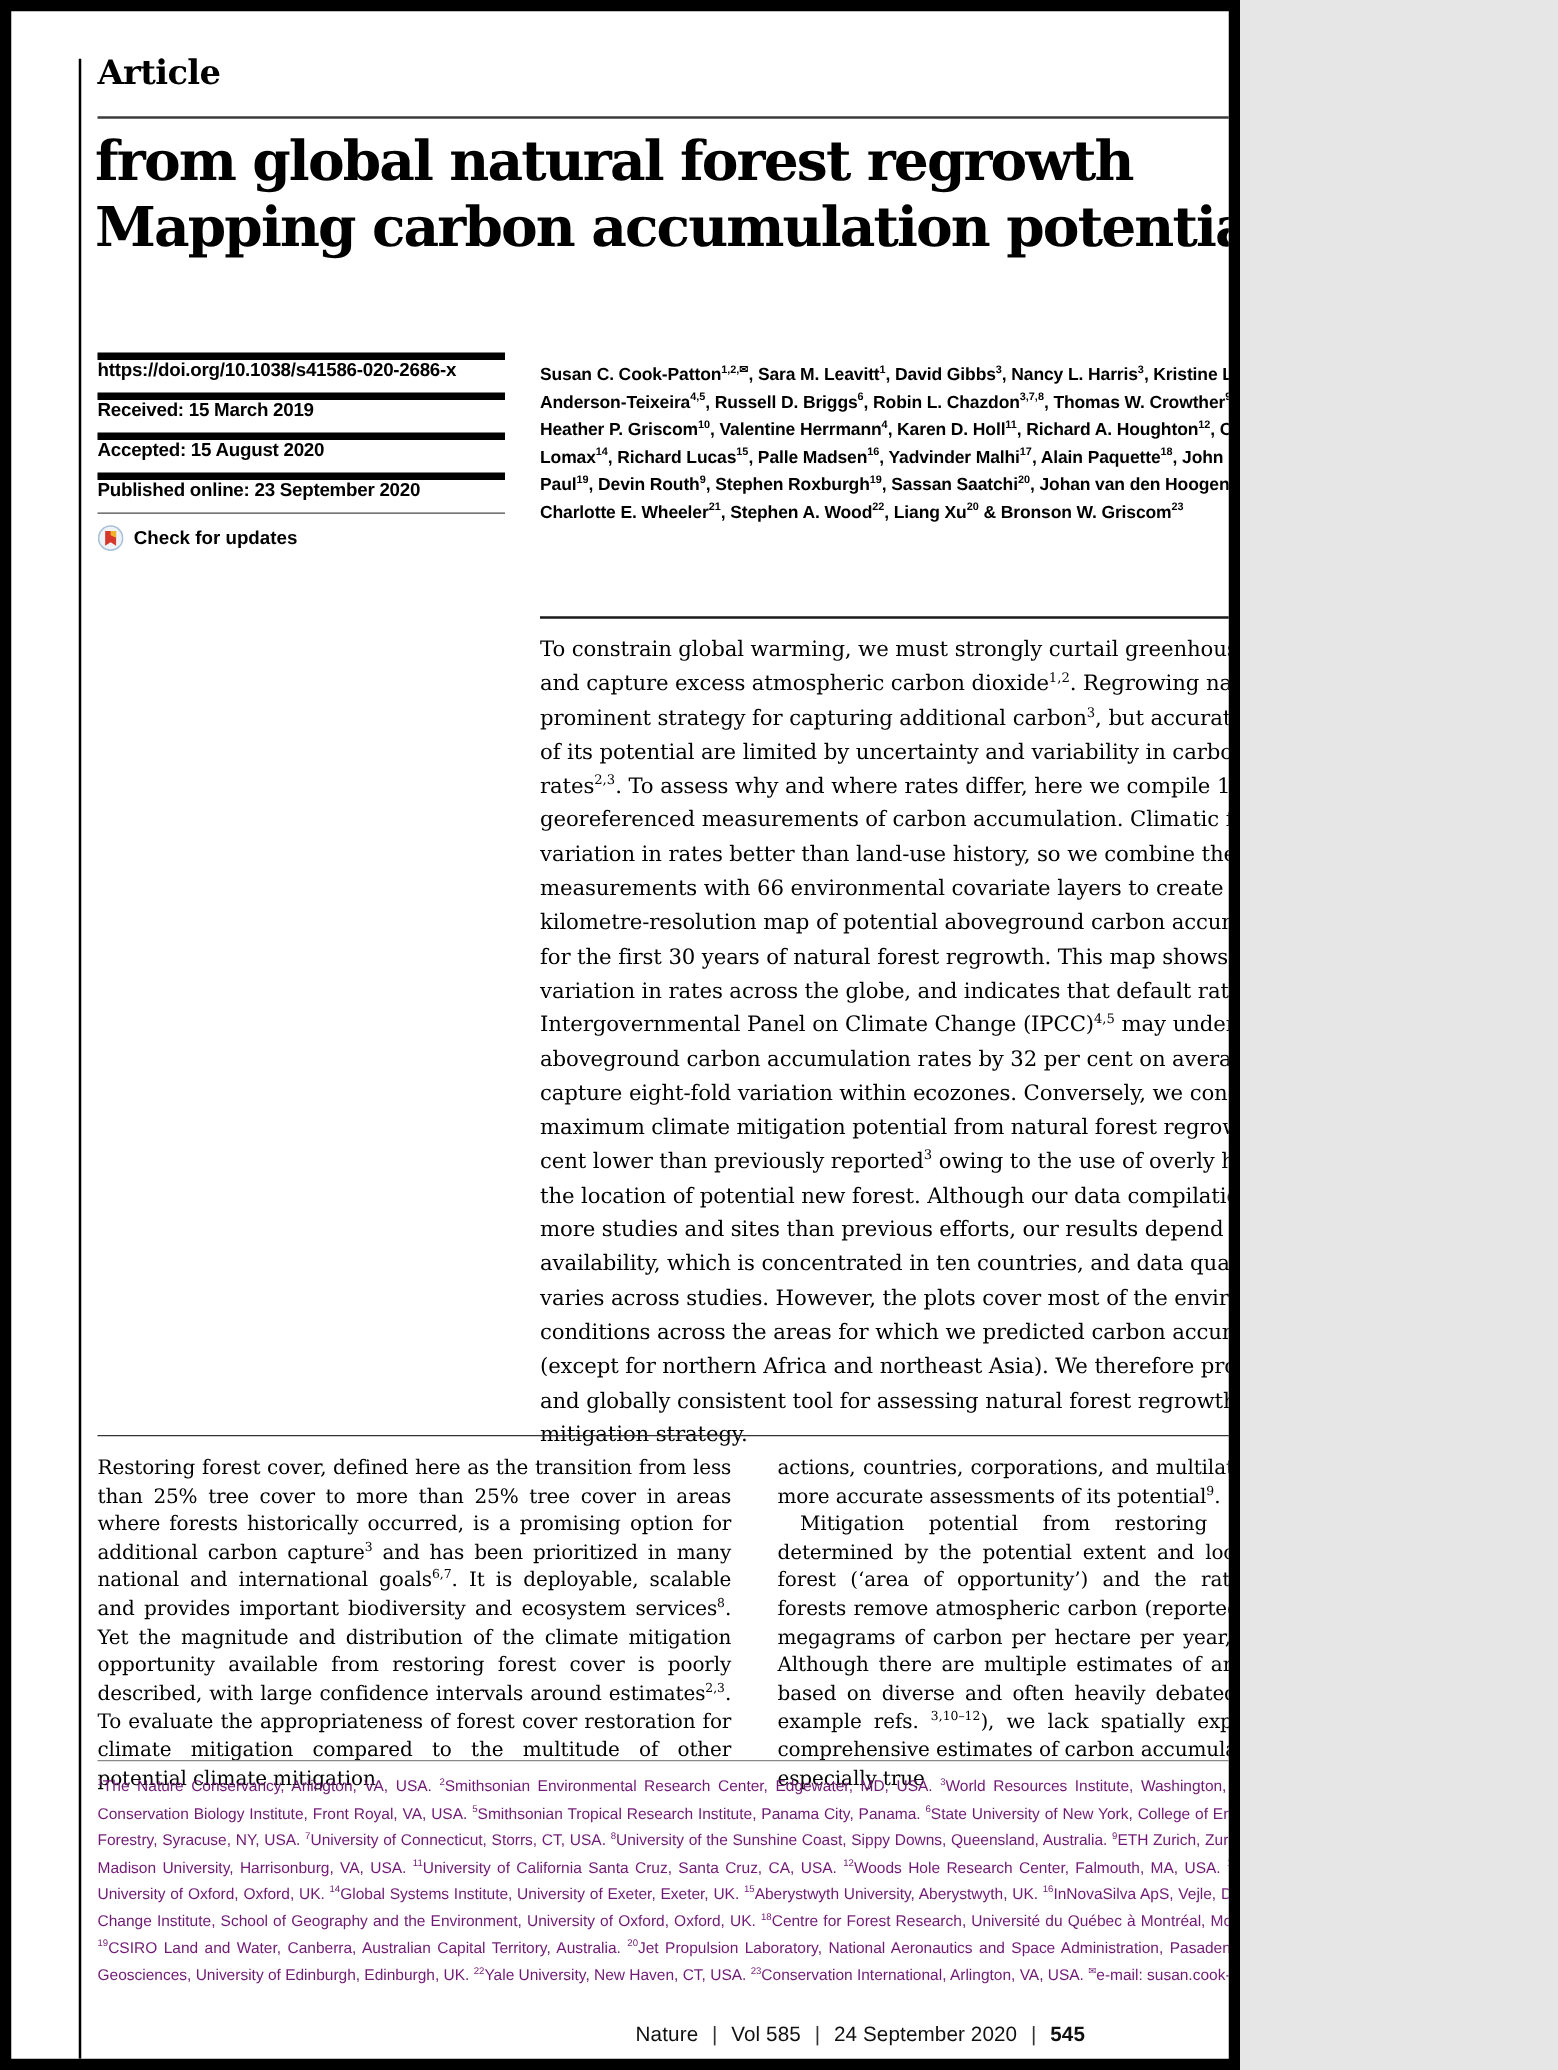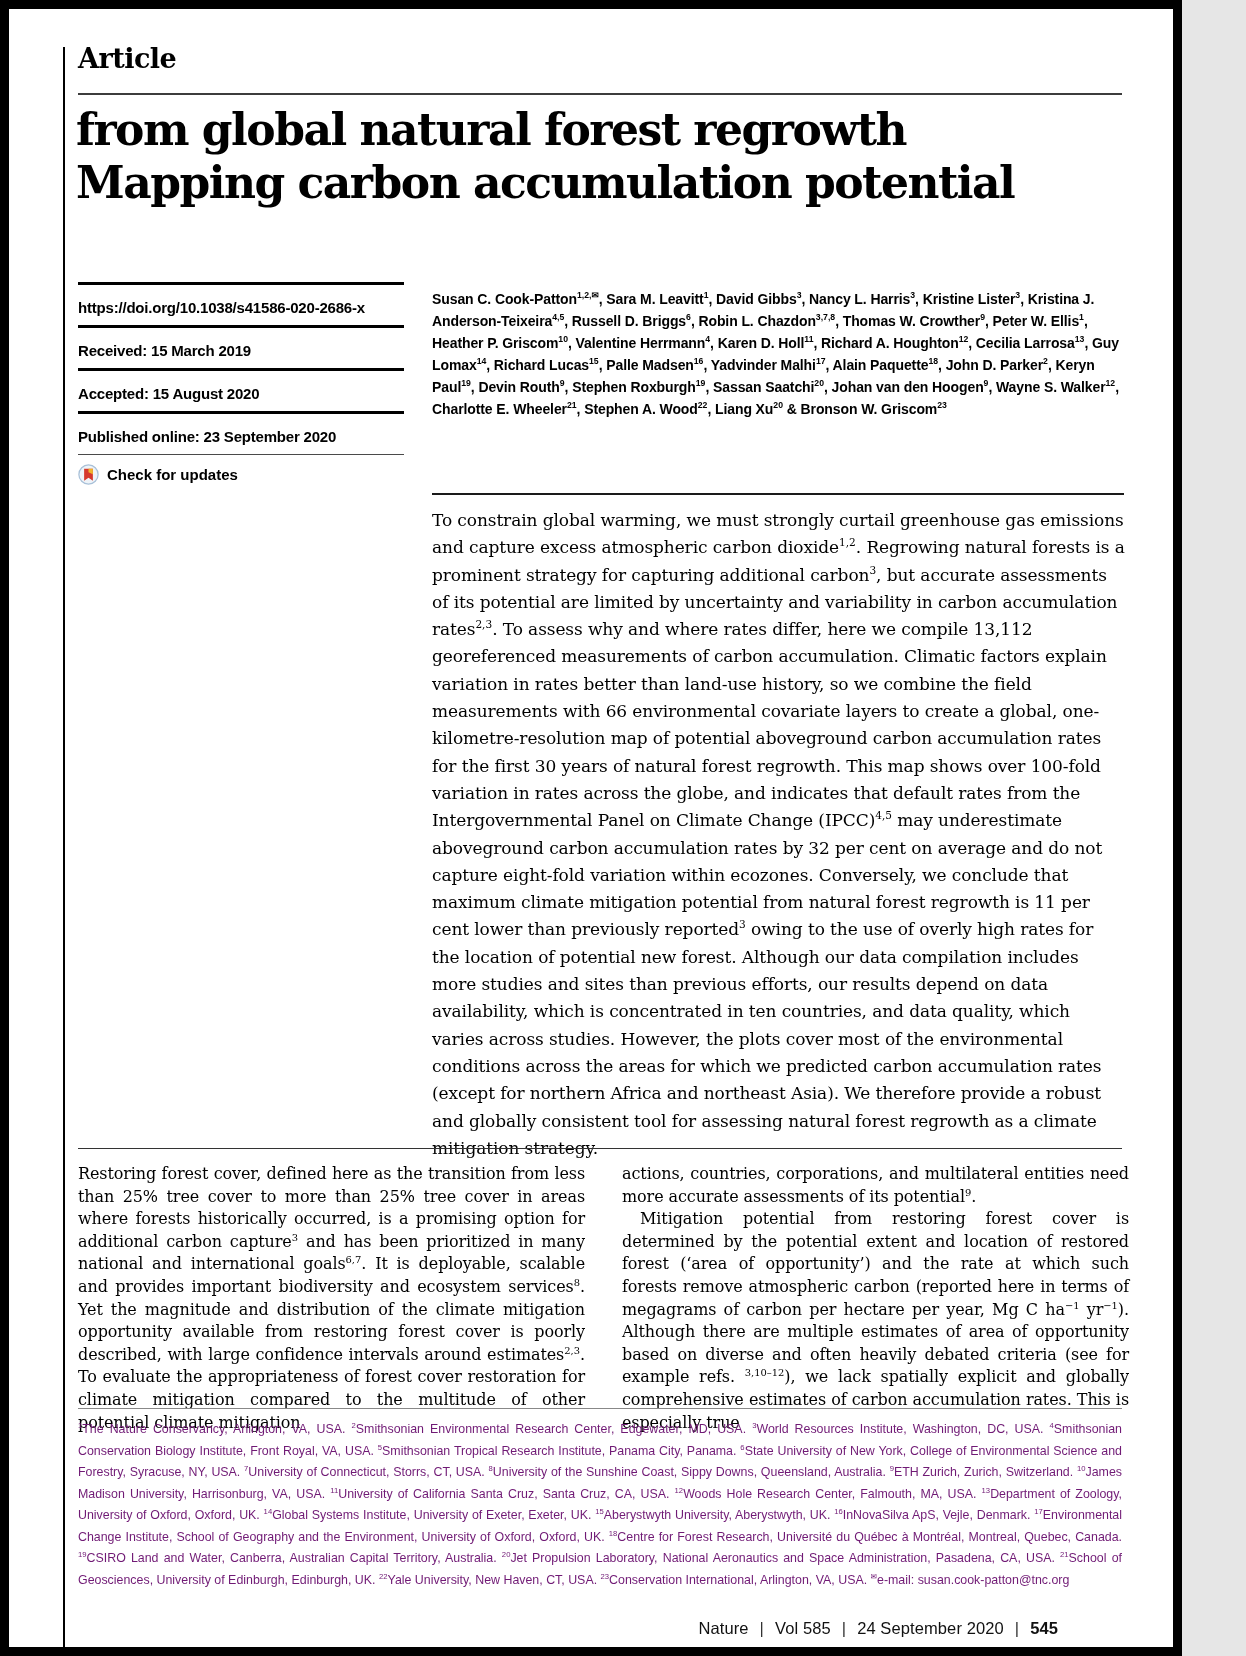--- a/index.html
+++ b/index.html
@@ -1,18 +1,18 @@
 <!DOCTYPE html>
 <html><head>
 <meta charset="utf-8">
 <style>
   html,body{margin:0;padding:0;background:#e6e6e6;}
   .page{
     position:relative;
-    width:1182px;height:1656px;
+    width:992px;height:1656px;
     box-sizing:border-box;
     background:#ffffff;
     border:9px solid #000;
     font-family:"Liberation Sans",sans-serif;
     color:#000;
     overflow:hidden;
   }
   .left-vrule{
     position:absolute;left:54px;top:38px;bottom:0;width:2px;background:#000;
   }
@@ -23,22 +23,22 @@
   }
   .article-rule{position:absolute;left:69px;top:84px;width:1044px;height:2px;background:#3c3c3c;}
   .page-title{
     position:absolute;left:67px;top:94px;width:1060px;
     font-family:"DejaVu Serif",serif;font-weight:700;
     font-size:44px;line-height:53px;letter-spacing:-1.5px;
     white-space:nowrap;
   }
   .meta-block{position:absolute;left:69px;top:273px;width:326px;}
   .meta-row{
-    border-top:3px solid #000000;
-    padding:14px 0 9px 0;
+    border-top:6px solid #000000;
+    padding:0 0 9px 0;
     font-size:15px;font-weight:600;letter-spacing:-0.2px;
     white-space:nowrap;
   }
   .check-row{
     border-top:1px solid #4a4a4a;
     padding:9px 0 9px 0;
     display:flex;align-items:center;gap:8px;
     font-size:15px;font-weight:600;
     cursor:pointer;
     text-align:center;

